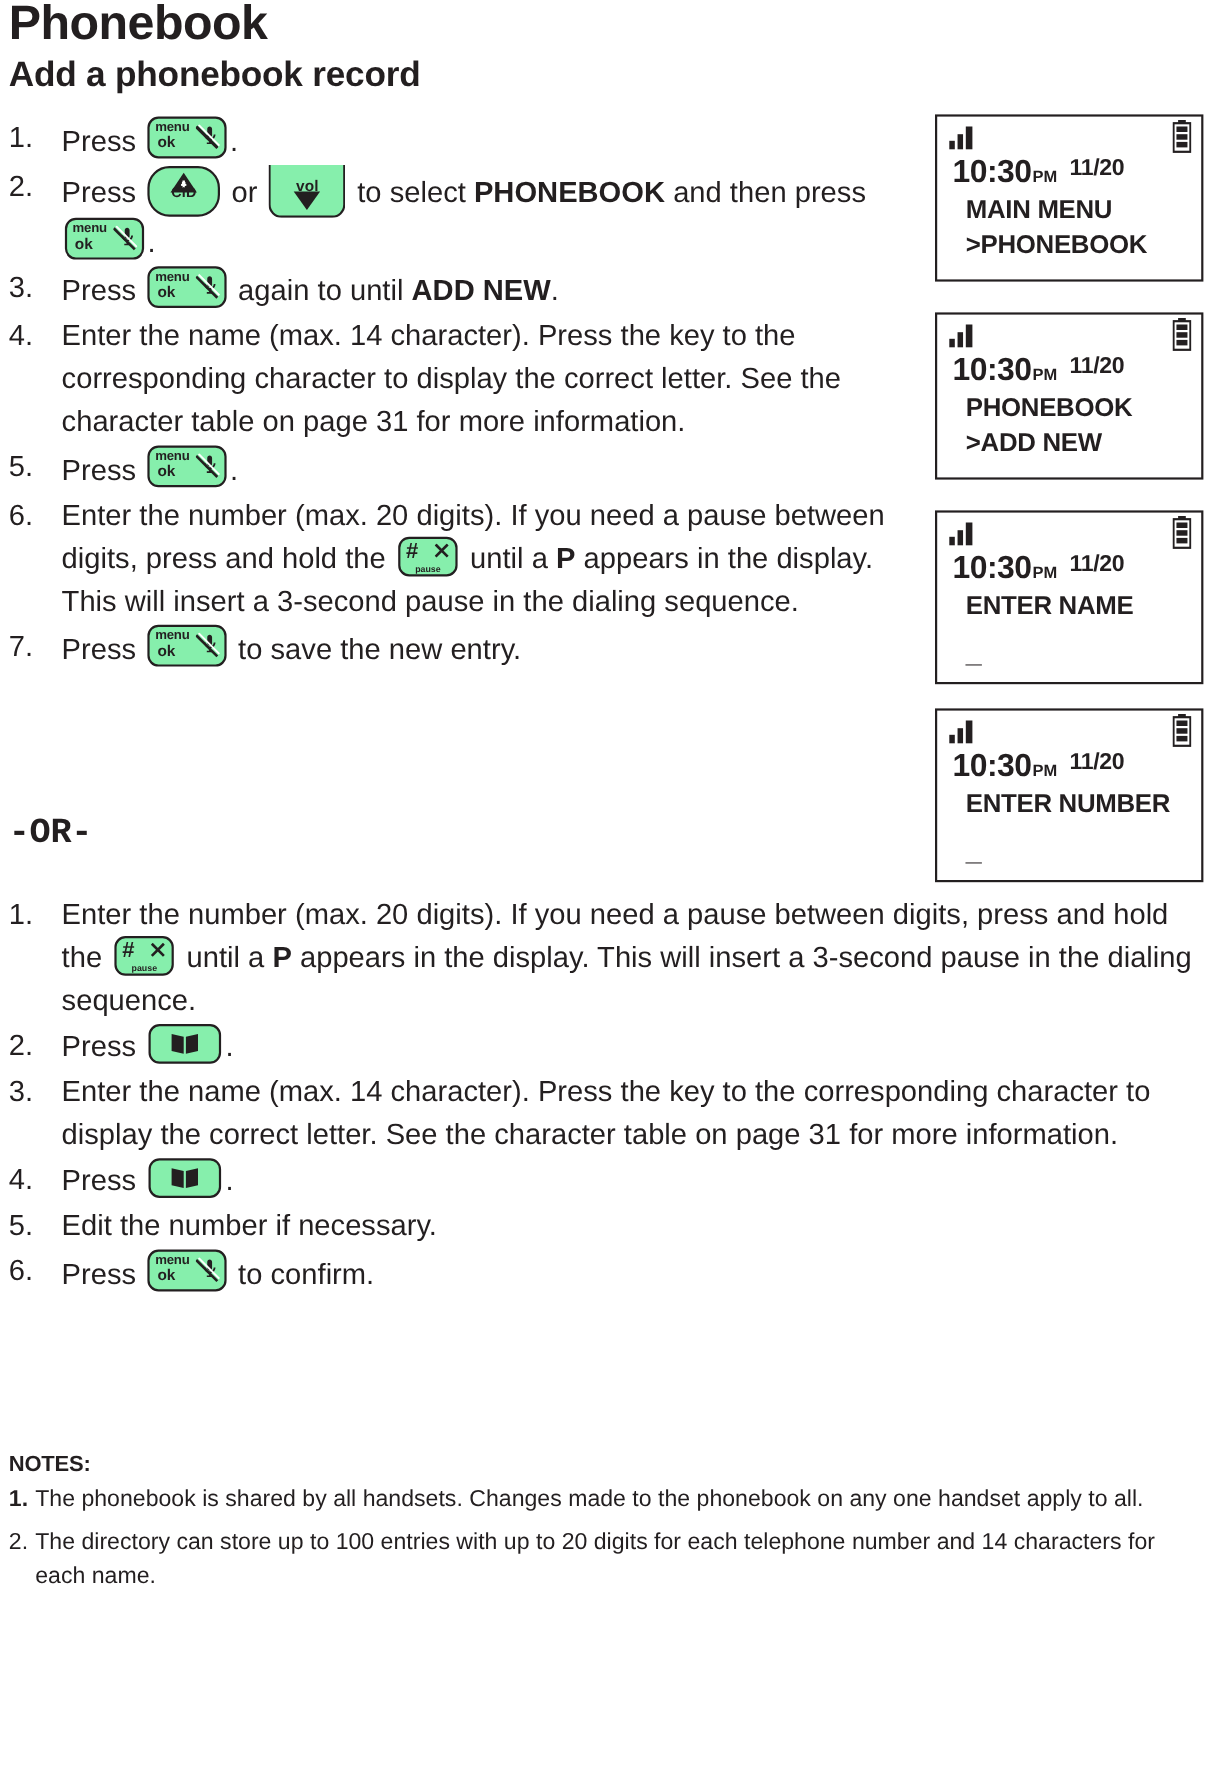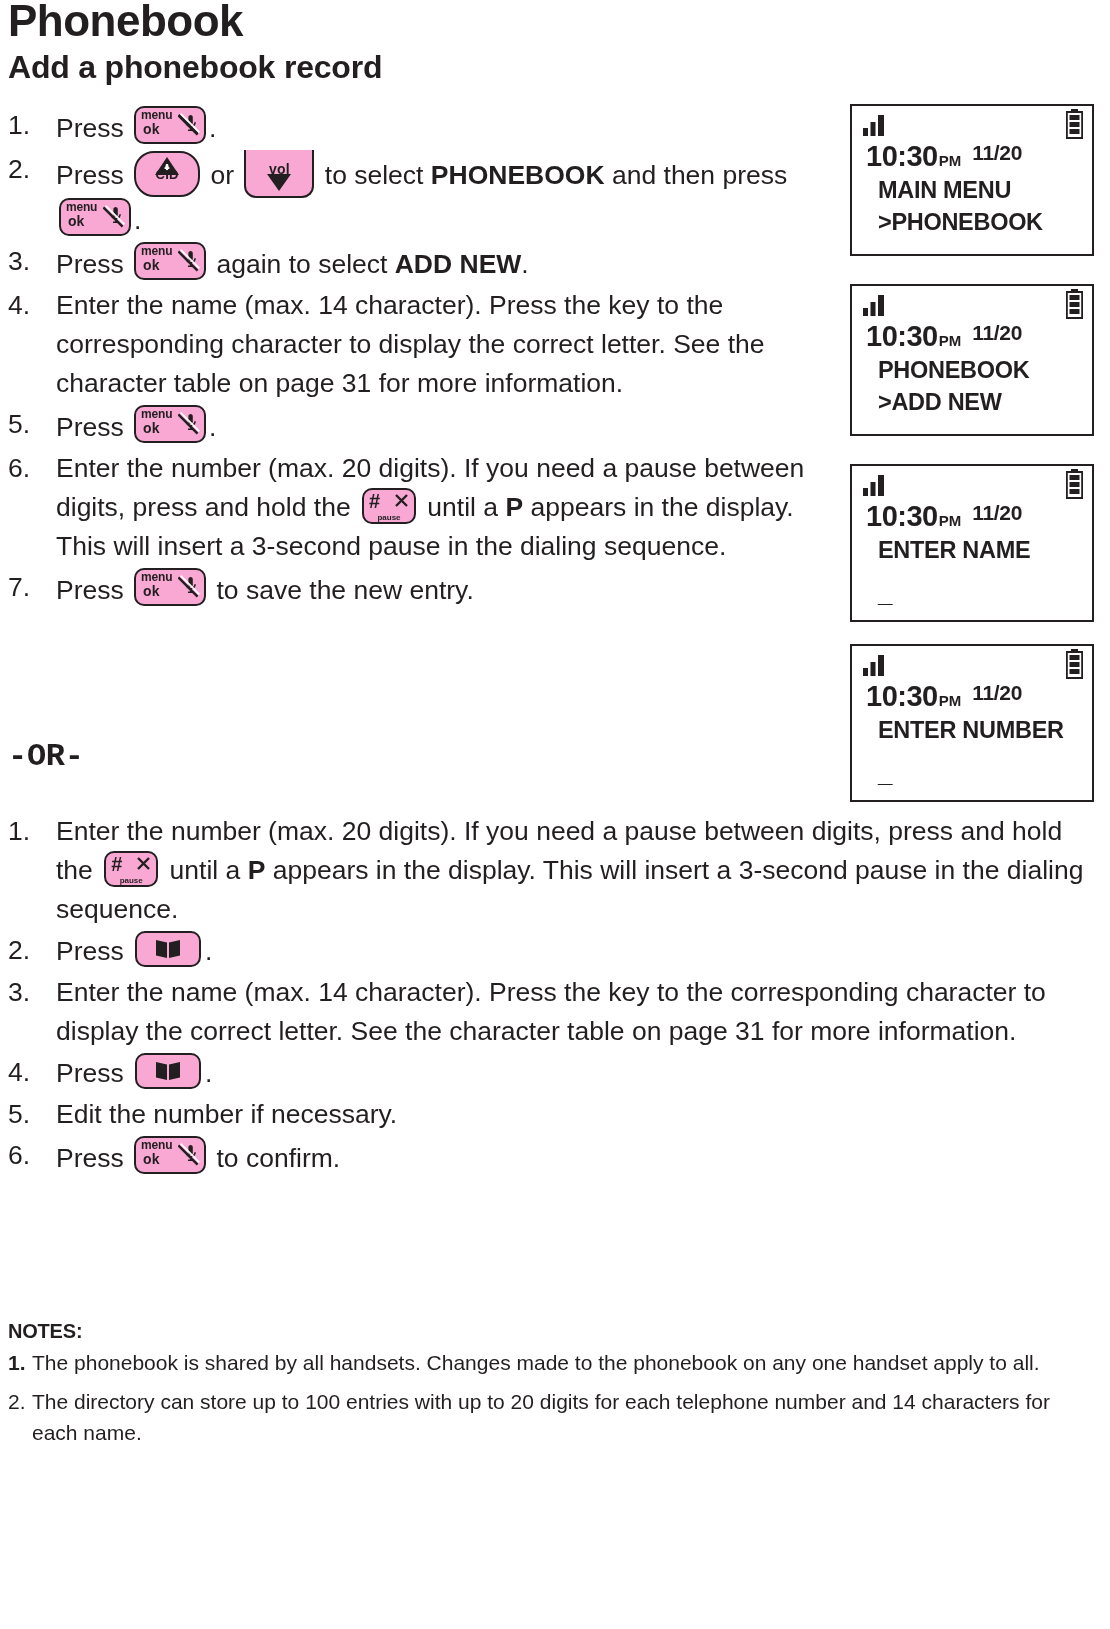--- a/index.html
+++ b/index.html
@@ -80,21 +80,21 @@
     letter-spacing: -0.3px;
     font-family: Liberation Mono, monospace;
   }
 
   
   .key {
     display: inline-block;
     vertical-align: -7px;
     border: 2.5px solid #231f20;
     box-sizing: border-box;
-    background: #f9a8d4;
+    background: #86efac;
     position: relative;
   }
 
   
   .key-menuok {
     width: 72px; height: 38px;
     border-radius: 10px;
     margin: 0 3px;
   }
   .key-menuok .l1 {
@@ -298,21 +298,21 @@
 
     <li class="step">
       <span class="num">3.</span>
       <span class="body"><span>Press </span><span class="key key-menuok"><span class="l1">menu</span><span class="l2">ok</span><svg class="mute" viewBox="0 0 22 24">
               <g fill="#231f20">
                 <path d="M12.6 2.1c1.2 0 2.2 1 2.2 2.2v5.4c0 1.2-1 2.2-2.2 2.2s-2.2-1-2.2-2.2V4.3c0-1.2 1-2.2 2.2-2.2z"></path>
                 <path d="M7.3 9.2h1.6c0 2 1.7 3.7 3.7 3.7s3.7-1.7 3.7-3.7h1.6c0 2.6-1.9 4.8-4.4 5.2v2.1h2.1v1.5H10v-1.5h2.1v-2.1c-2.5-.4-4.4-2.6-4.8-5.2z"></path>
                 <path d="M3.2 0L22 18.8l-1.2 1.2L2 1.2z" fill="#fff"></path>
                 <path d="M1.2 1.6L20.4 20.8l-1.7 1.7L-.5 3.3z"></path>
               </g>
-            </svg></span><span> again to select </span><span class="b">ADD NEW</span><span>.</span></span>
+            </svg></span><span> again to until </span><span class="b">ADD NEW</span><span>.</span></span>
     </li>
 
     <li class="step">
       <span class="num">4.</span>
       <span class="body">Enter the name (max. 14 character). Press the key to the corresponding character to display the correct letter. See the character table on page 31 for more information.</span>
     </li>
 
     <li class="step">
       <span class="num">5.</span>
       <span class="body"><span>Press </span><span class="key key-menuok"><span class="l1">menu</span><span class="l2">ok</span><svg class="mute" viewBox="0 0 22 24">

